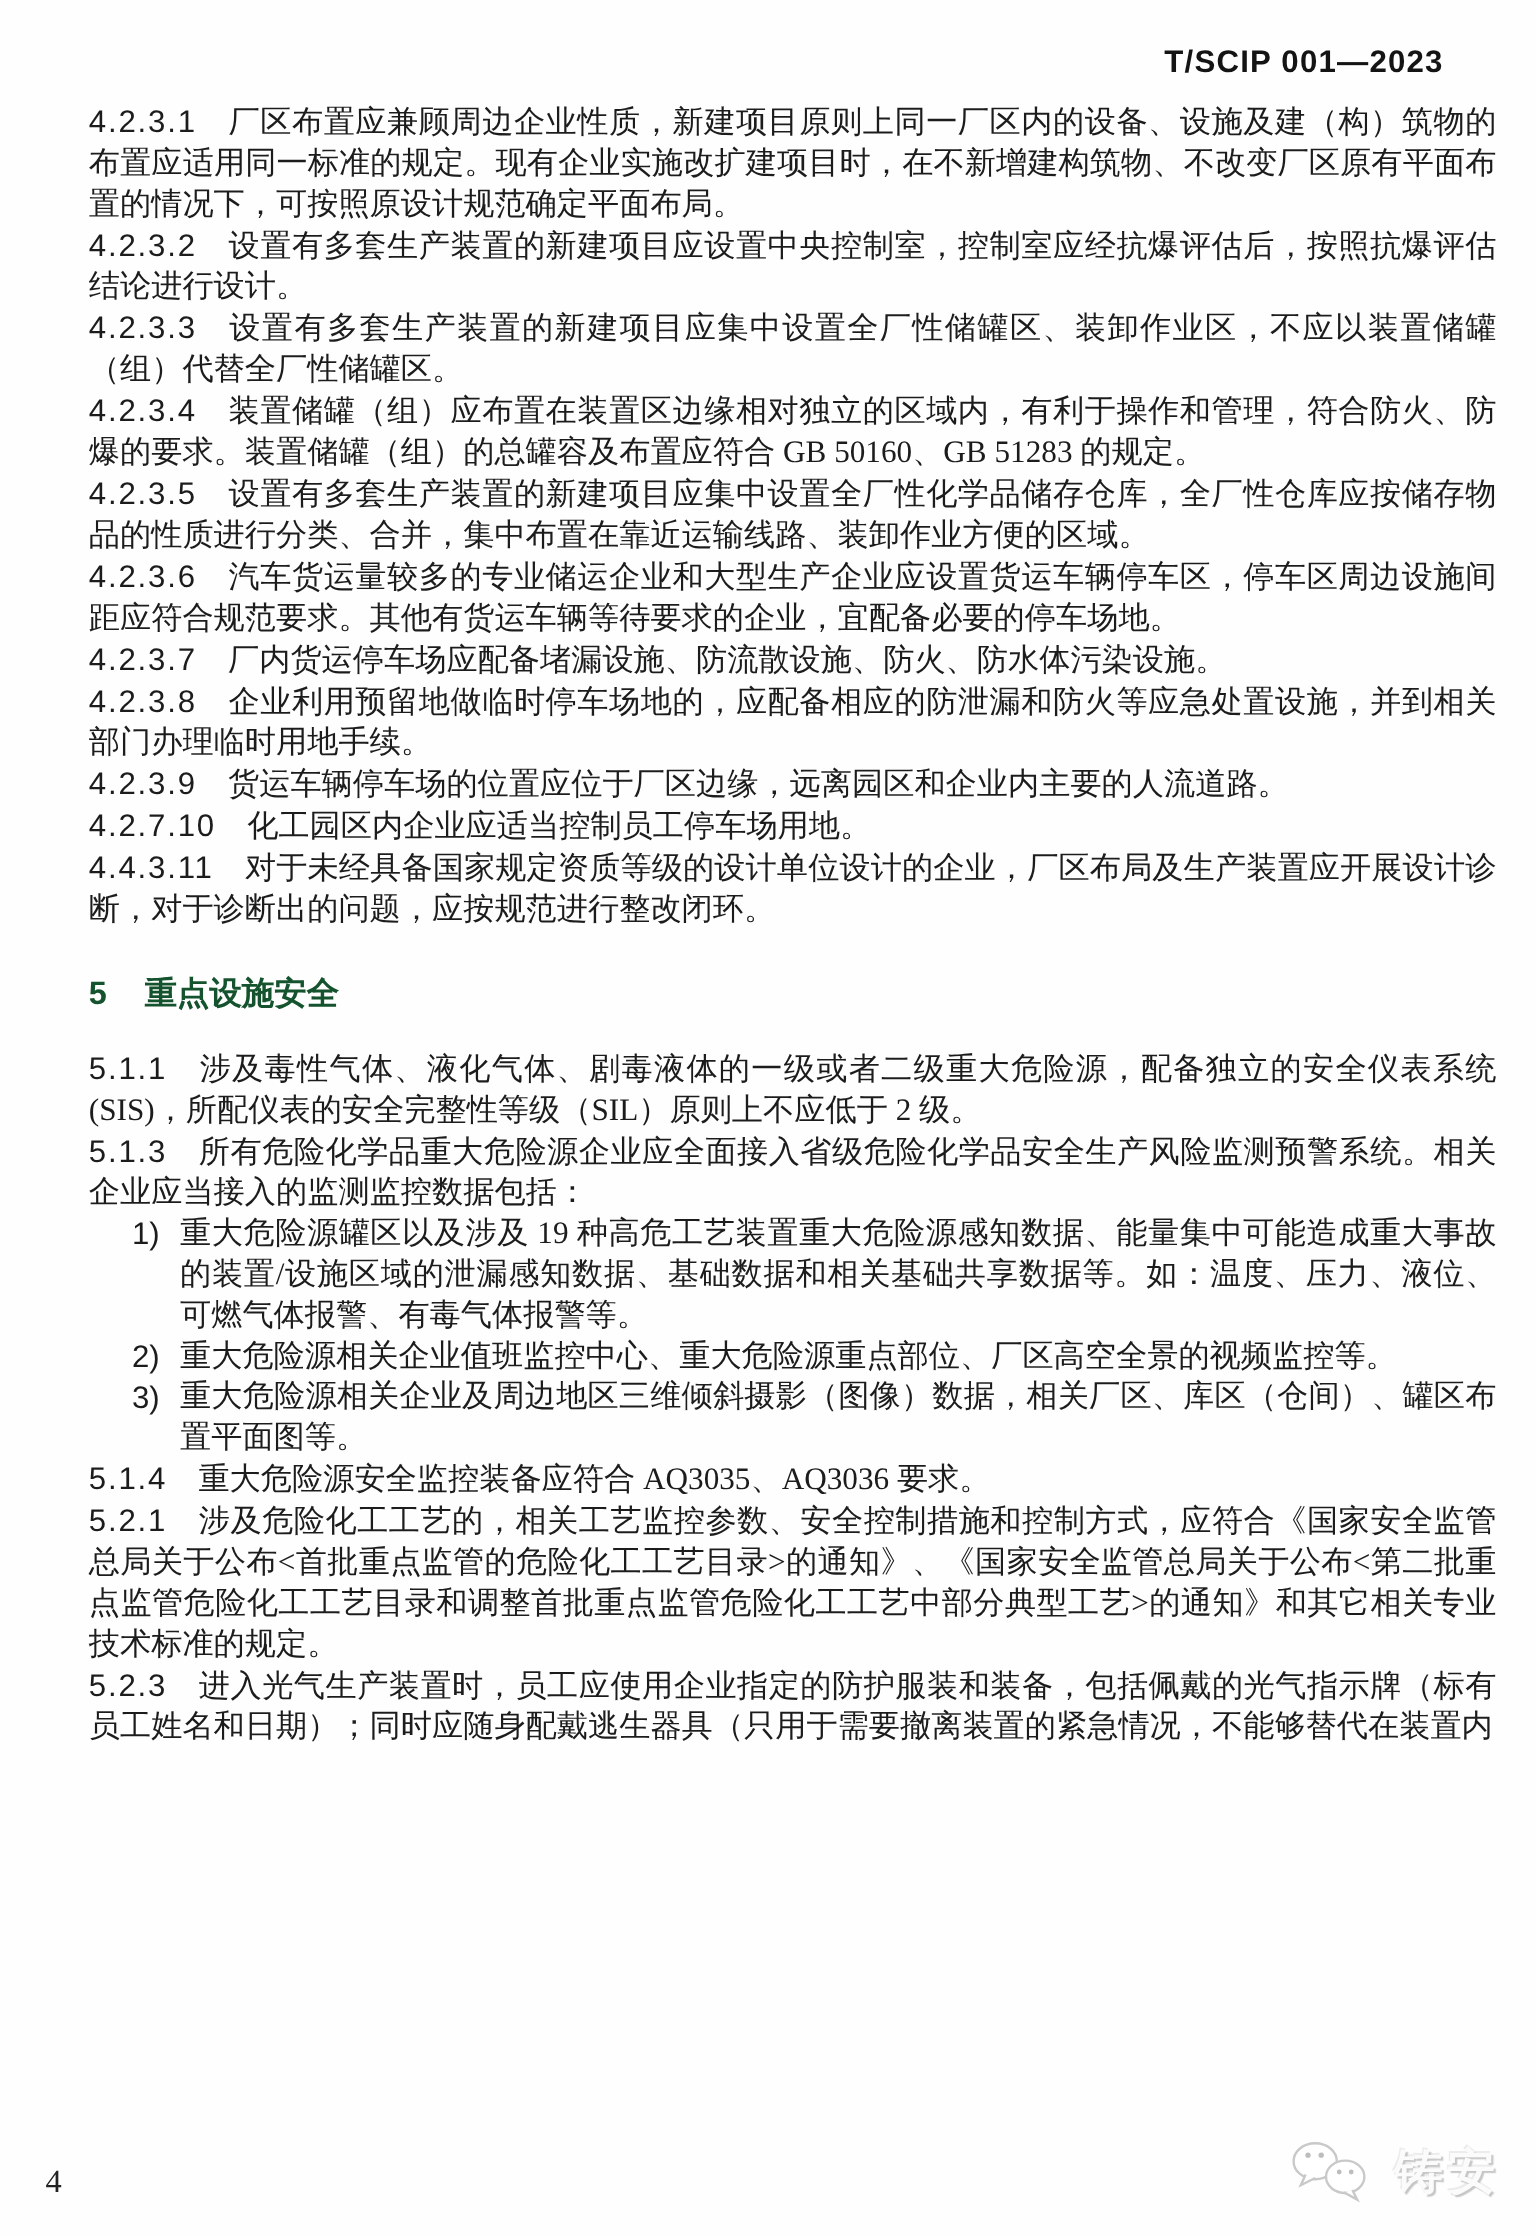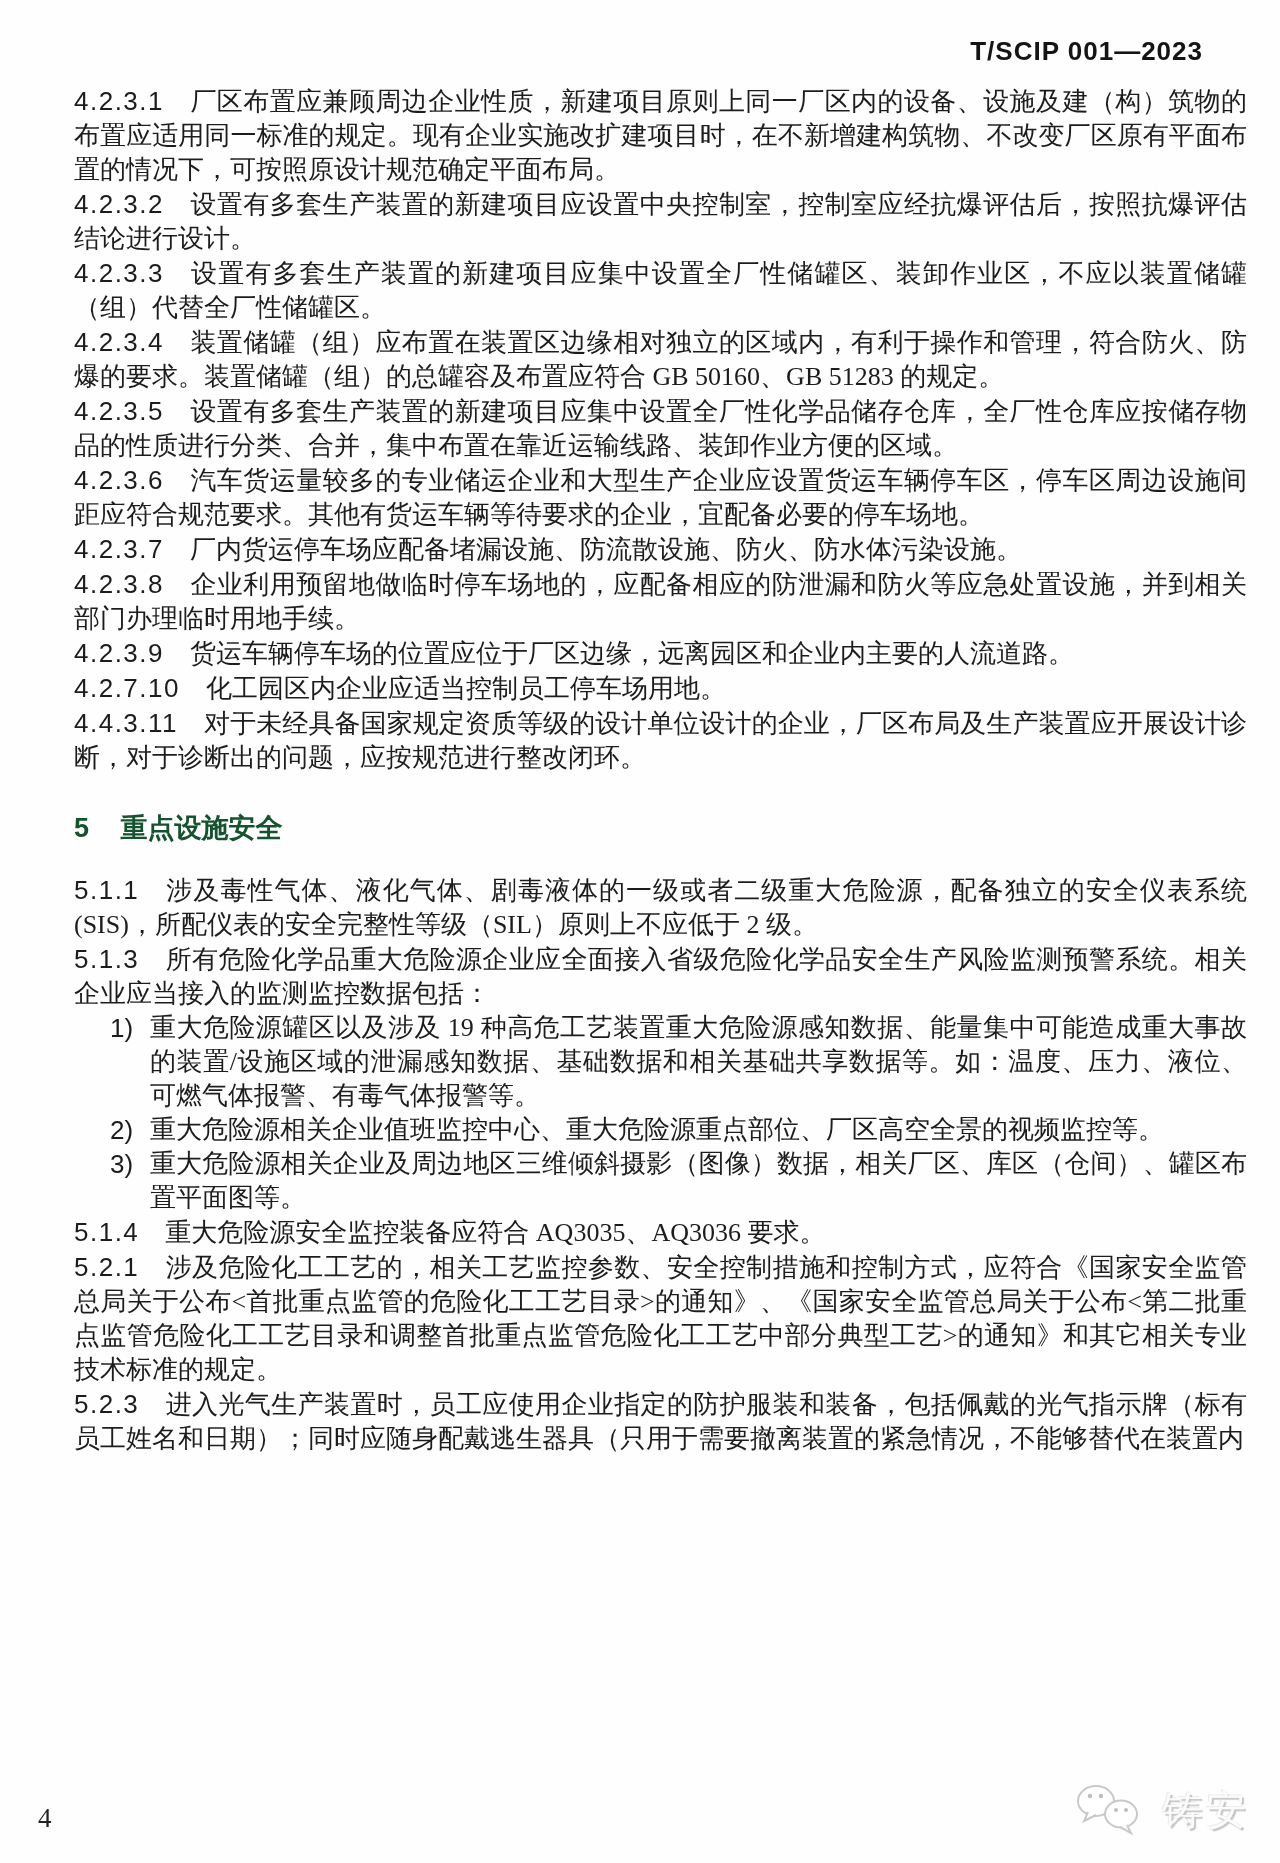--- a/index.html
+++ b/index.html
@@ -76,21 +76,21 @@
     position:absolute;
     right:30px;
     bottom:24px;
     display:flex;
     align-items:center;
     gap:14px;
     user-select:none;
   }
   .wm-text{
     font-family:"Liberation Sans","DejaVu Sans",sans-serif;
-    font-weight:normal;
+    font-weight:bold;
     font-size:40px;
     letter-spacing:4px;
     color:#fbfbfb;
     text-shadow:2px 2px 1px #c6c6c6, -1px -1px 0 #ececec;
   }
   .wm-icon svg{display:block;}
 </style>
 </head>
 <body>
 

